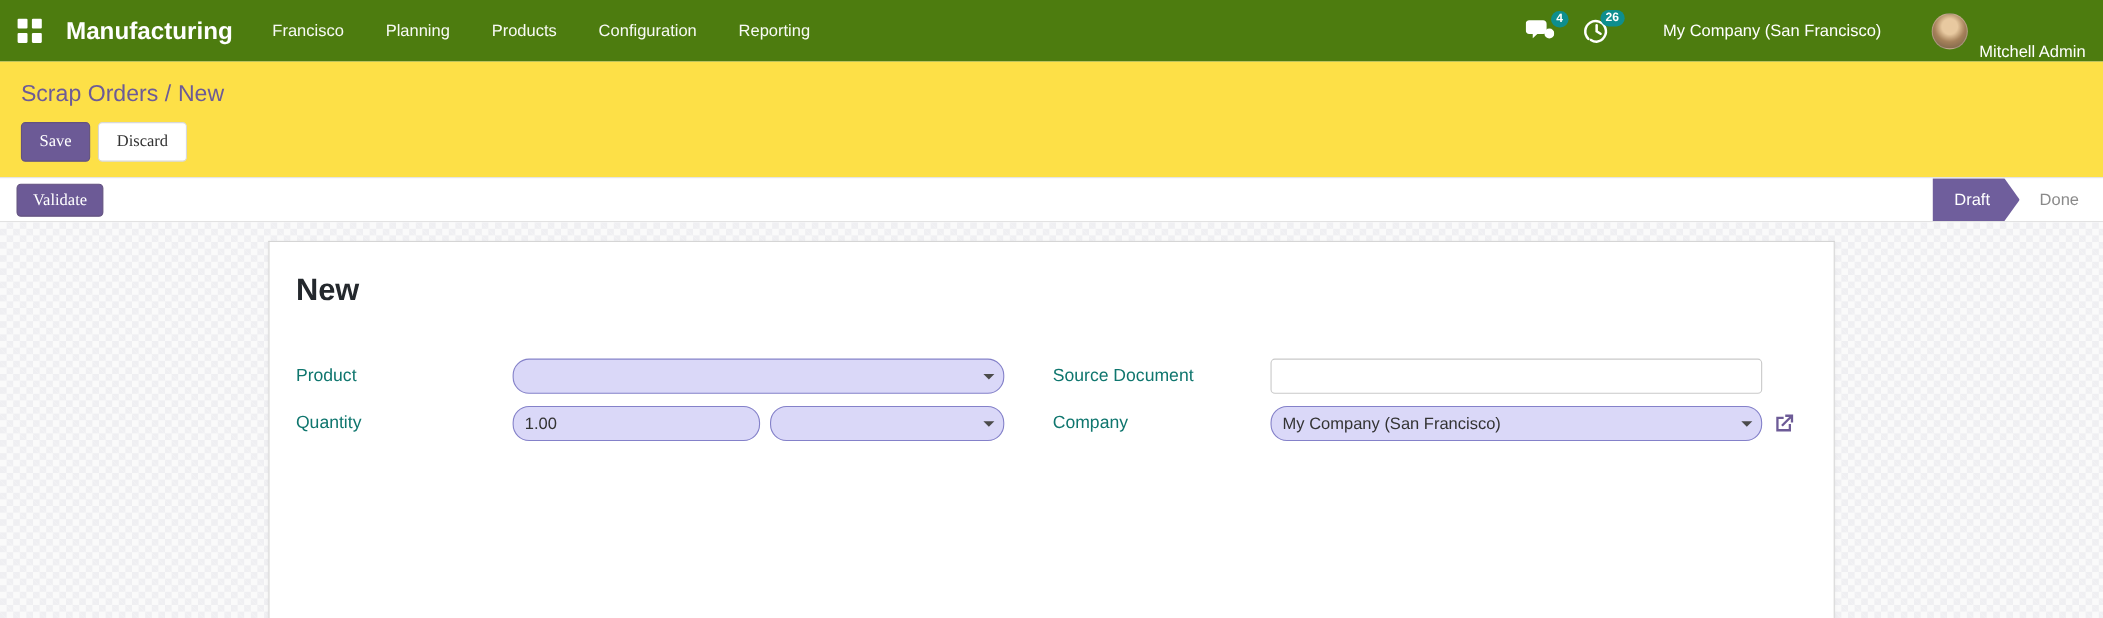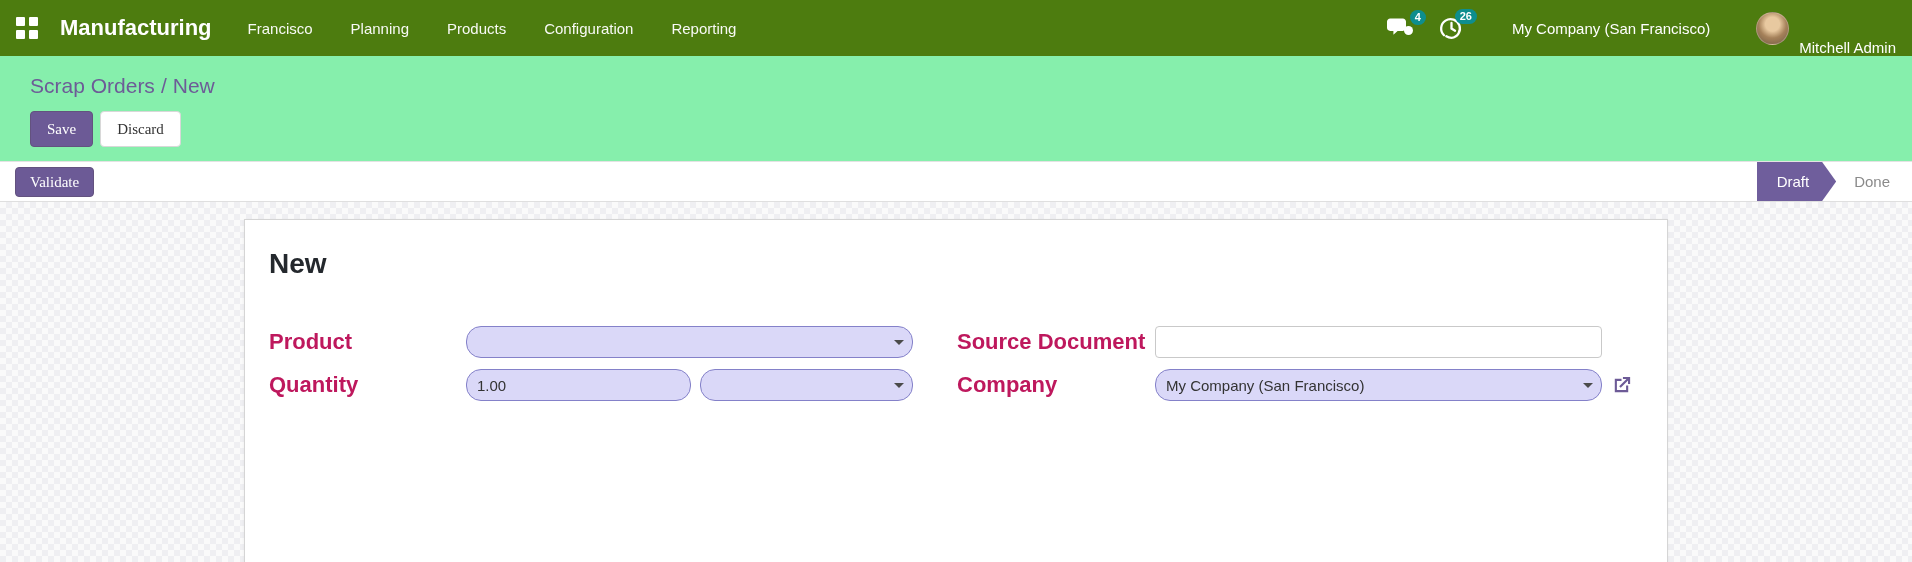--- a/index.html
+++ b/index.html
@@ -33,21 +33,21 @@
   }
   .nav-company { font-size:15px; margin:0 46px 0 22px; cursor:pointer; white-space:nowrap; }
   .avatar {
     width:33px; height:33px; border-radius:50%; margin-right:10px; cursor:pointer;
     background:radial-gradient(circle at 50% 36%, #e8c9a0 0 28%, #a5815a 55%, #6e5a43 100%);
     border:1px solid rgba(255,255,255,.25);
   }
   .nav-user { font-size:15px; cursor:pointer; white-space:nowrap;margin-top:38px; }
 
   
-  .control-panel { background:#86efac; padding:18px 30px 14px; }
+  .control-panel { background:#fde047; padding:18px 19px 14px; }
   .breadcrumb { font-size:21px; color:#6d5b97; }
   .breadcrumb .crumb-link { cursor:pointer; }
   .breadcrumb .crumb-sep { margin:0 6px; }
   .cp-buttons { margin-top:13px; display:flex; gap:7px; }
   .btn {
     font-family:Liberation Serif, serif; font-size:15px; border-radius:4px;
     padding:7px 16px; border:1px solid transparent; cursor:pointer; line-height:20px;
   }
   .btn-primary { background:#6c5a96; color:#fff; border-color:#63527f; }
   .btn-secondary { background:#fff; color:#333; border-color:#d8d8d8; }
@@ -88,21 +88,21 @@
     box-shadow:0 1px 3px rgba(0,0,0,.06);
     padding:28px 24px 0;
   }
   .sheet-title { font-size:28px; font-weight:700; color:#24282d; margin:0 0 46px; }
 
   .form-grid {
     display:grid;
     grid-template-columns:197px 447px 44px 198px 1fr;
     row-gap:11px; align-items:center;
   }
-  .field-label { font-weight:700; font-size:22px; color:#be185d; }
+  .field-label { font-weight:400; font-size:16px; color:#0f766e; }
   .field { position:relative; }
   .o-input {
     font-family:inherit; font-size:15px; color:#333;
     height:32px; width:100%; border-radius:15px; padding:0 24px 0 10px; outline:none;
   }
   .lav { background:#dad8f8; border:1px solid #8481c9; }
   .white-in { background:#fff; border:1px solid #c9c9c9; border-radius:4px; padding:0 10px; }
   .caret {
     position:absolute; right:9px; top:50%; margin-top:-2px;
     width:0; height:0; cursor:pointer;

